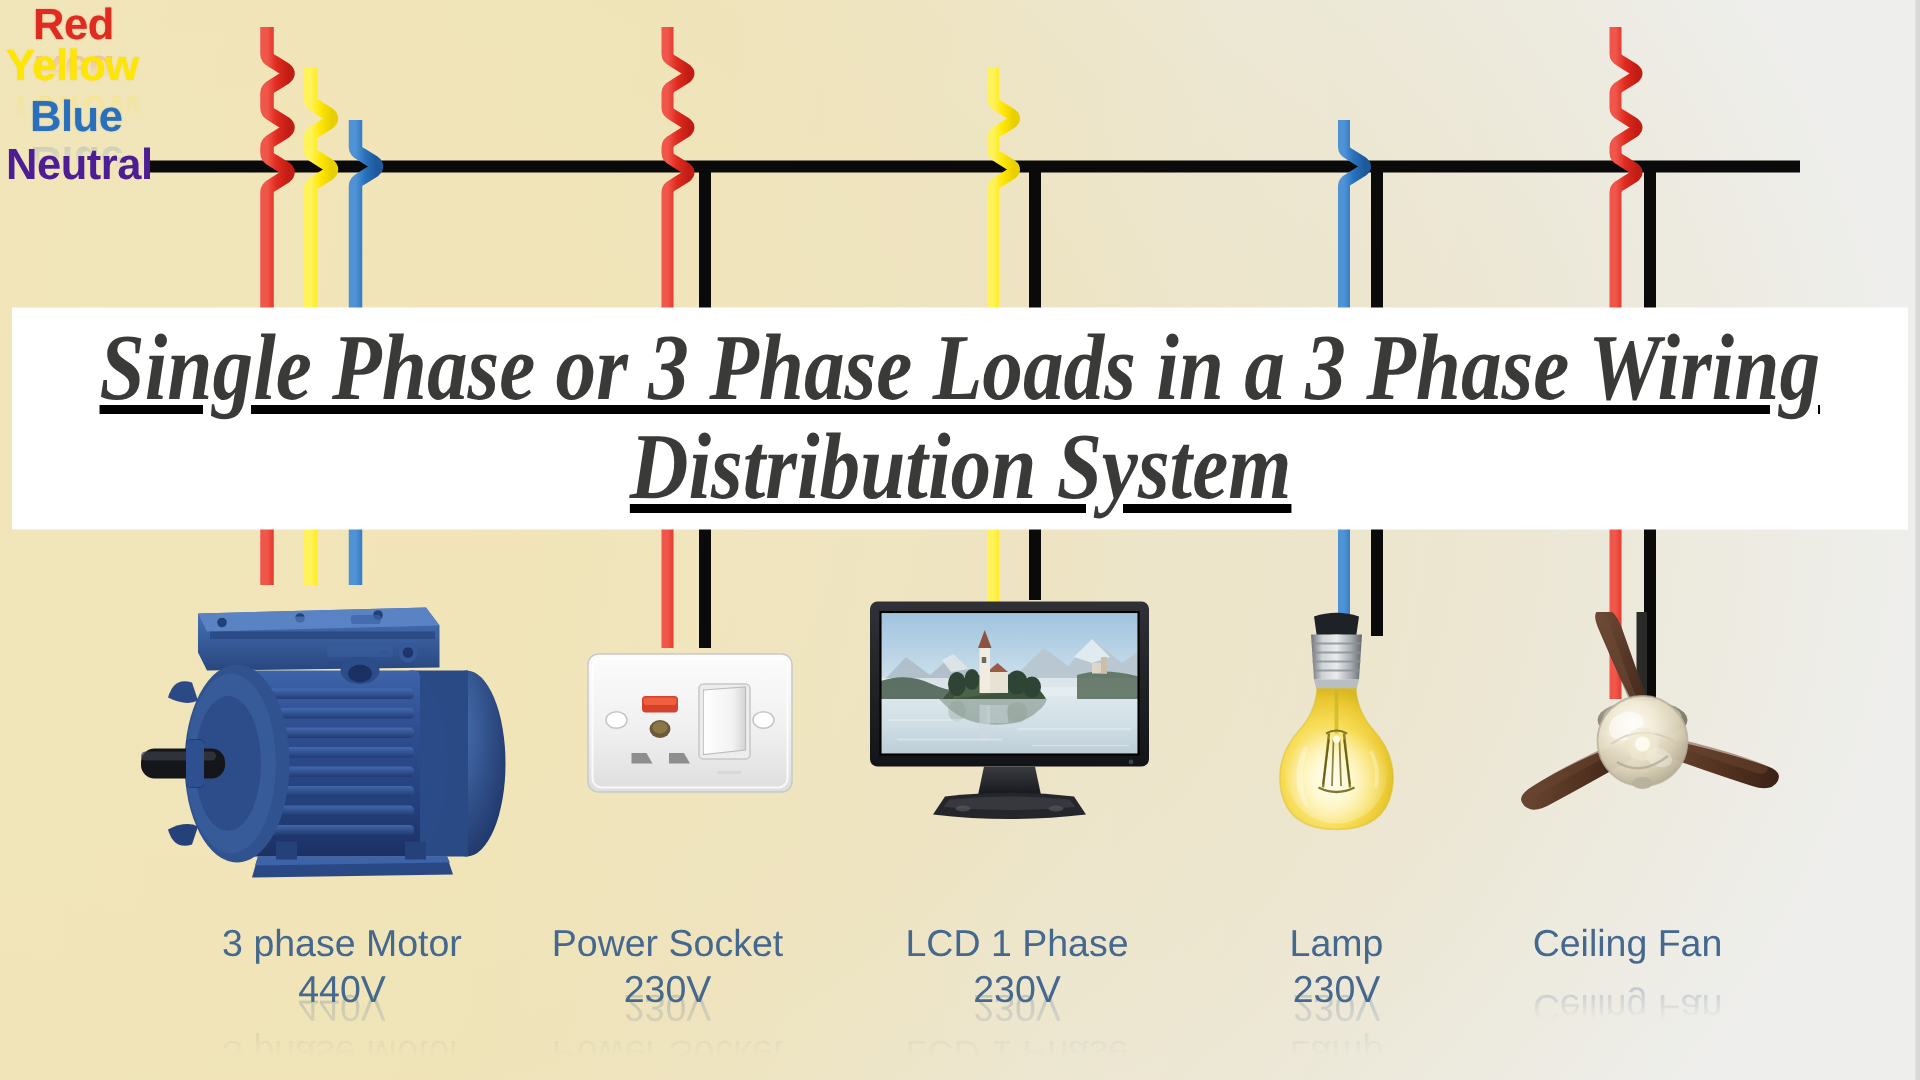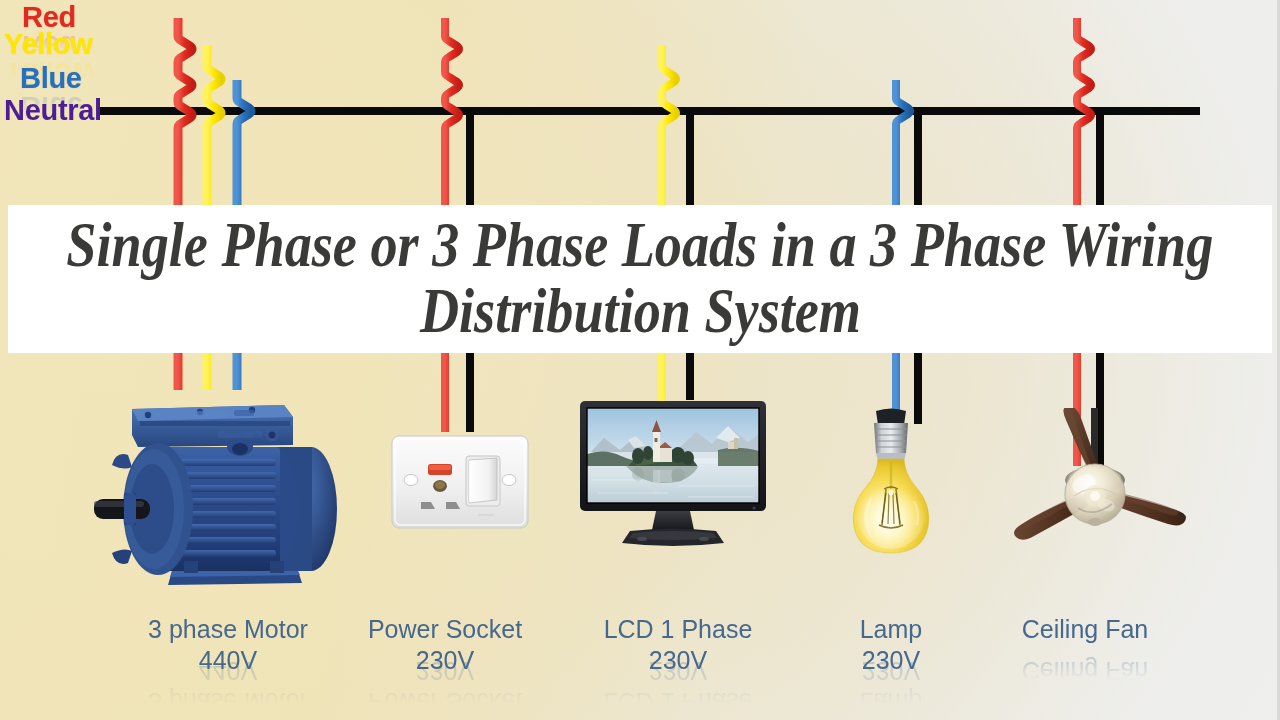--- a/index.html
+++ b/index.html
@@ -37,21 +37,21 @@
         font-weight:bold;line-height:1;white-space:nowrap;
         -webkit-mask-image:linear-gradient(to top, rgba(0,0,0,.85), rgba(0,0,0,0) 72%);
         mask-image:linear-gradient(to top, rgba(0,0,0,.85), rgba(0,0,0,0) 72%);}
   .rf-red   {left:22px; top:31px; font-size:29px;color:#e02b20;}
   .rf-yellow{left:4px;  top:58px; font-size:29px;color:#ffe600;}
   .rf-blue  {left:20px; top:92px; font-size:29px;color:#2a6fbb;}
 
   
   .title-banner{position:absolute;left:8px;top:205px;width:1264px;height:148px;
                 background:#ffffff;display:flex;flex-direction:column;
-                align-items:center;justify-content:center;}
+                align-items:center;justify-content:center;text-decoration:underline;}
   .title-line{font-family:"Liberation Serif", serif;font-style:italic;
               font-weight:bold;color:#3a3a38;white-space:nowrap;
               transform:scaleX(.86);transform-origin:center;}
   .t1{font-size:63px;line-height:64px;}
   .t2{font-size:63px;line-height:68px;}
 
   
   .caption{position:absolute;text-align:center;color:#45688f;
            font-size:25px;line-height:31px;white-space:nowrap;}
   .caption .nm{display:block;}

